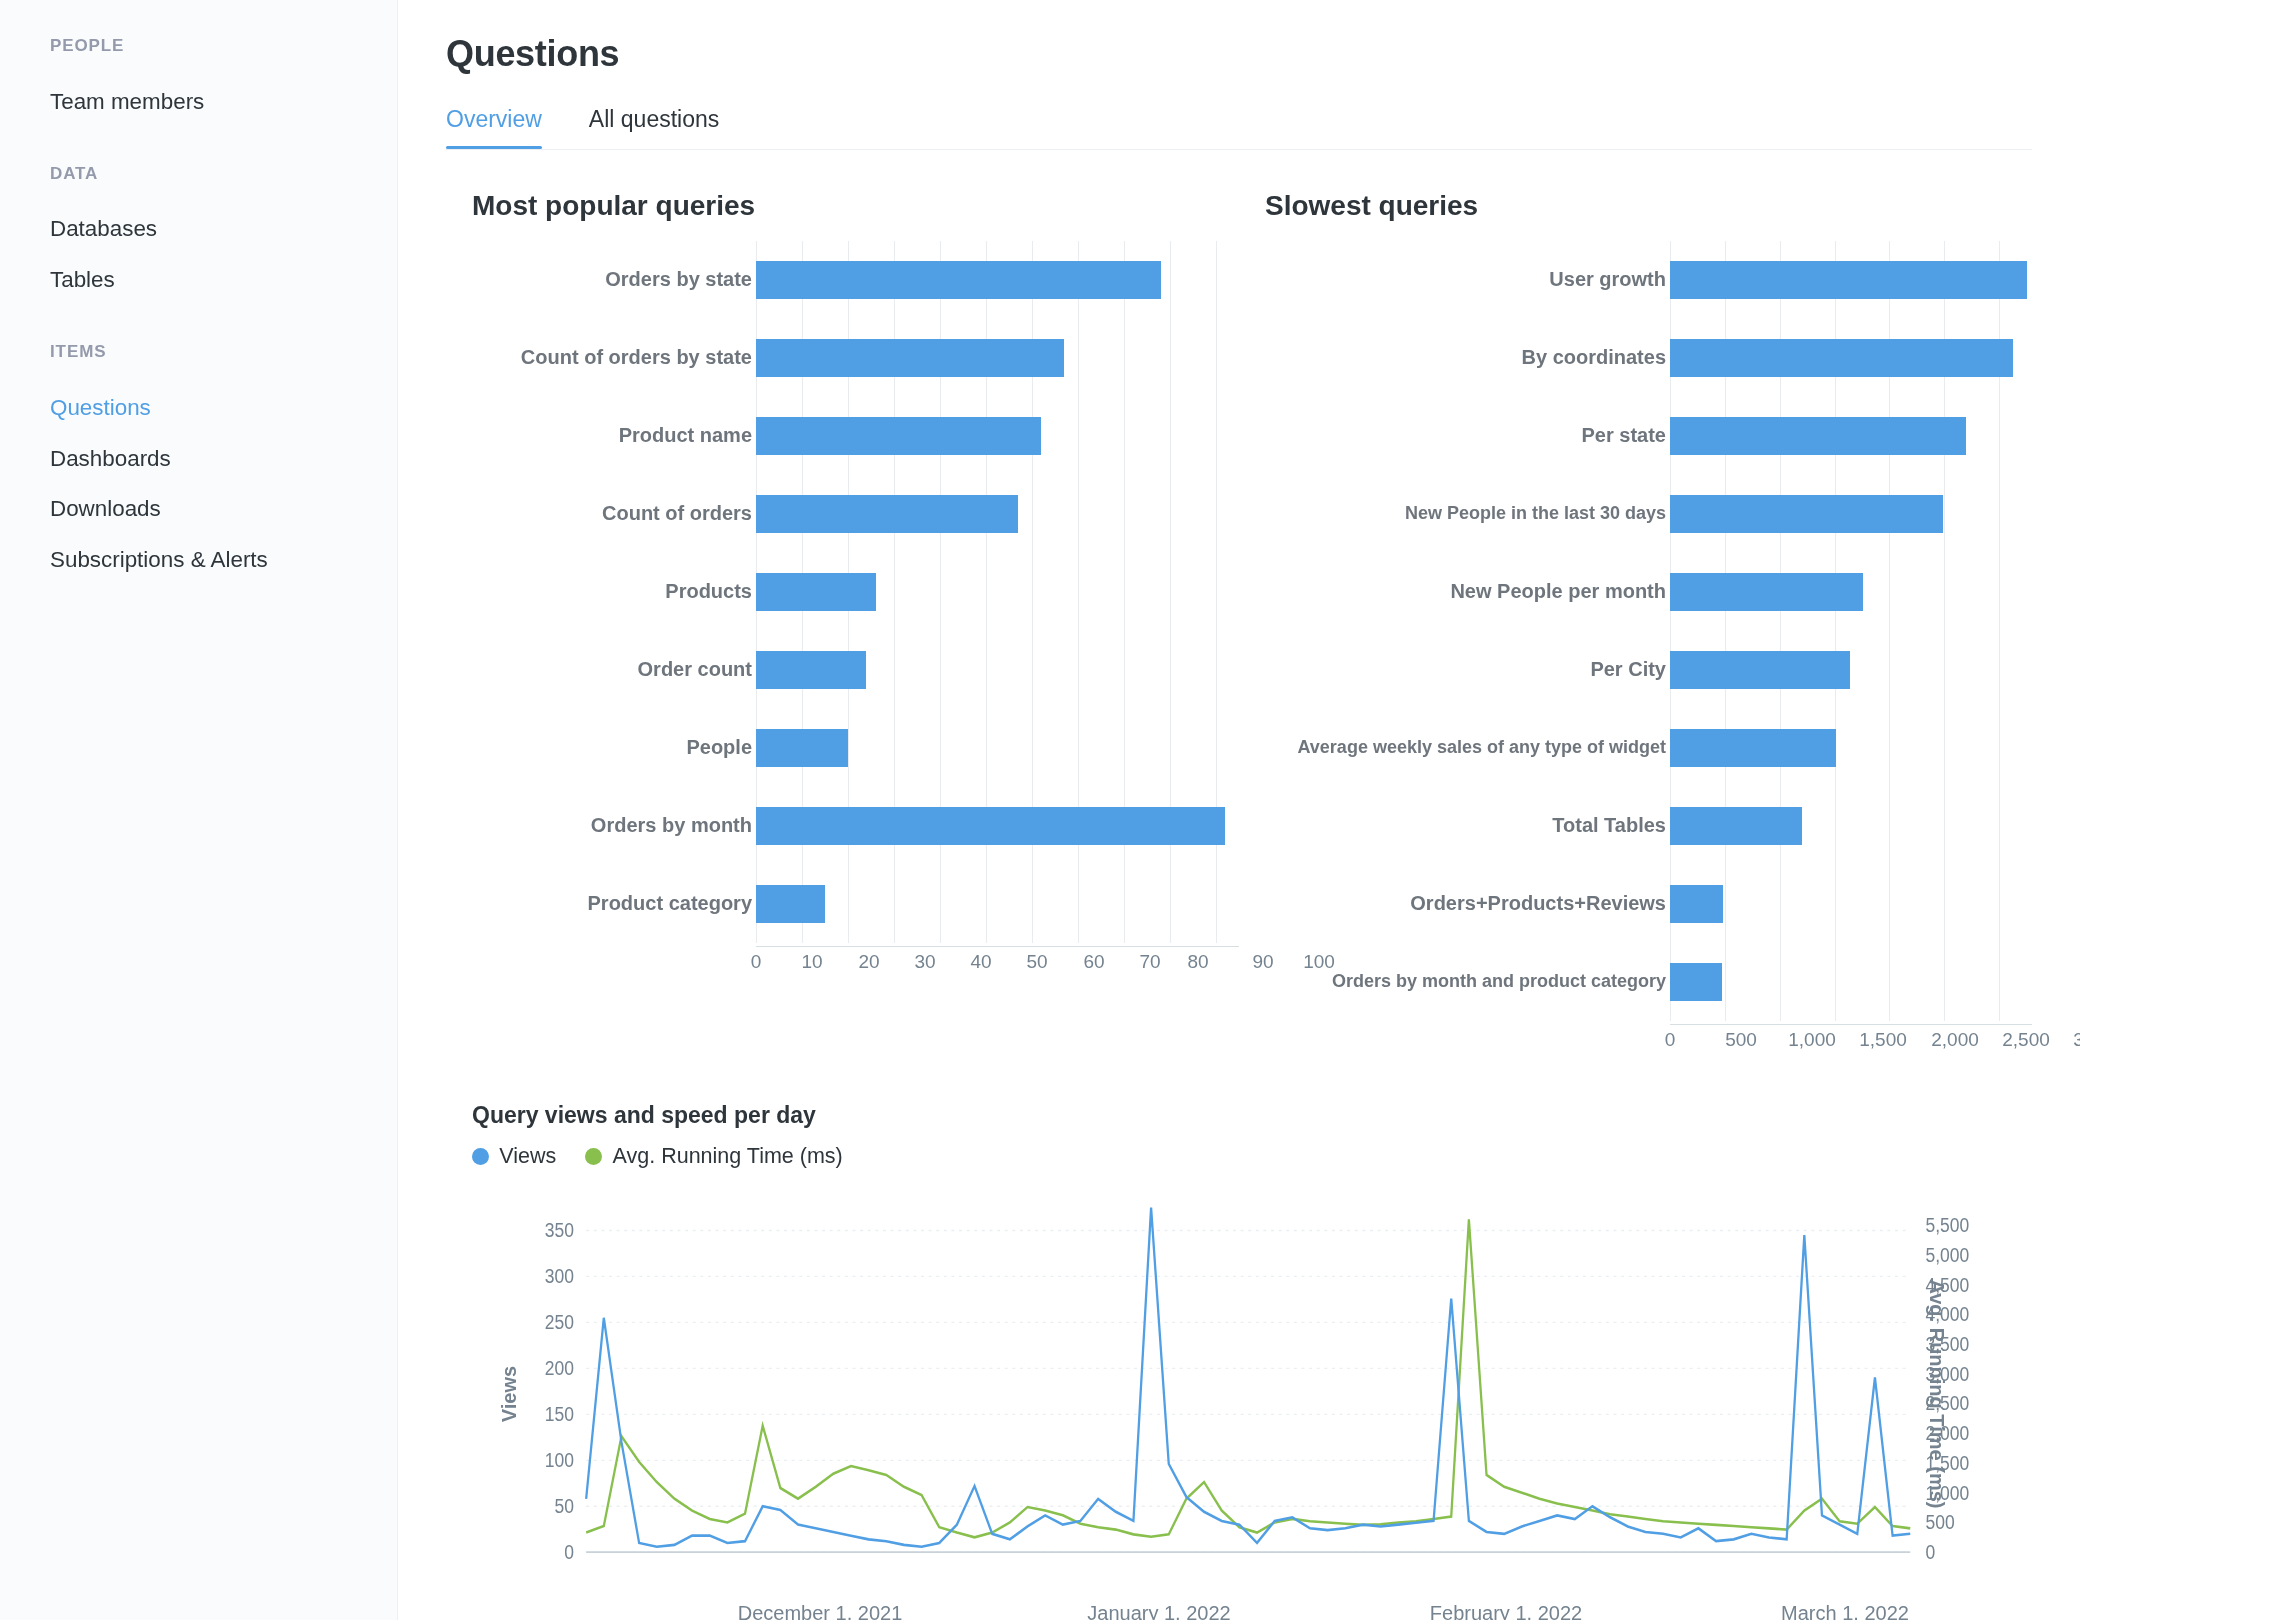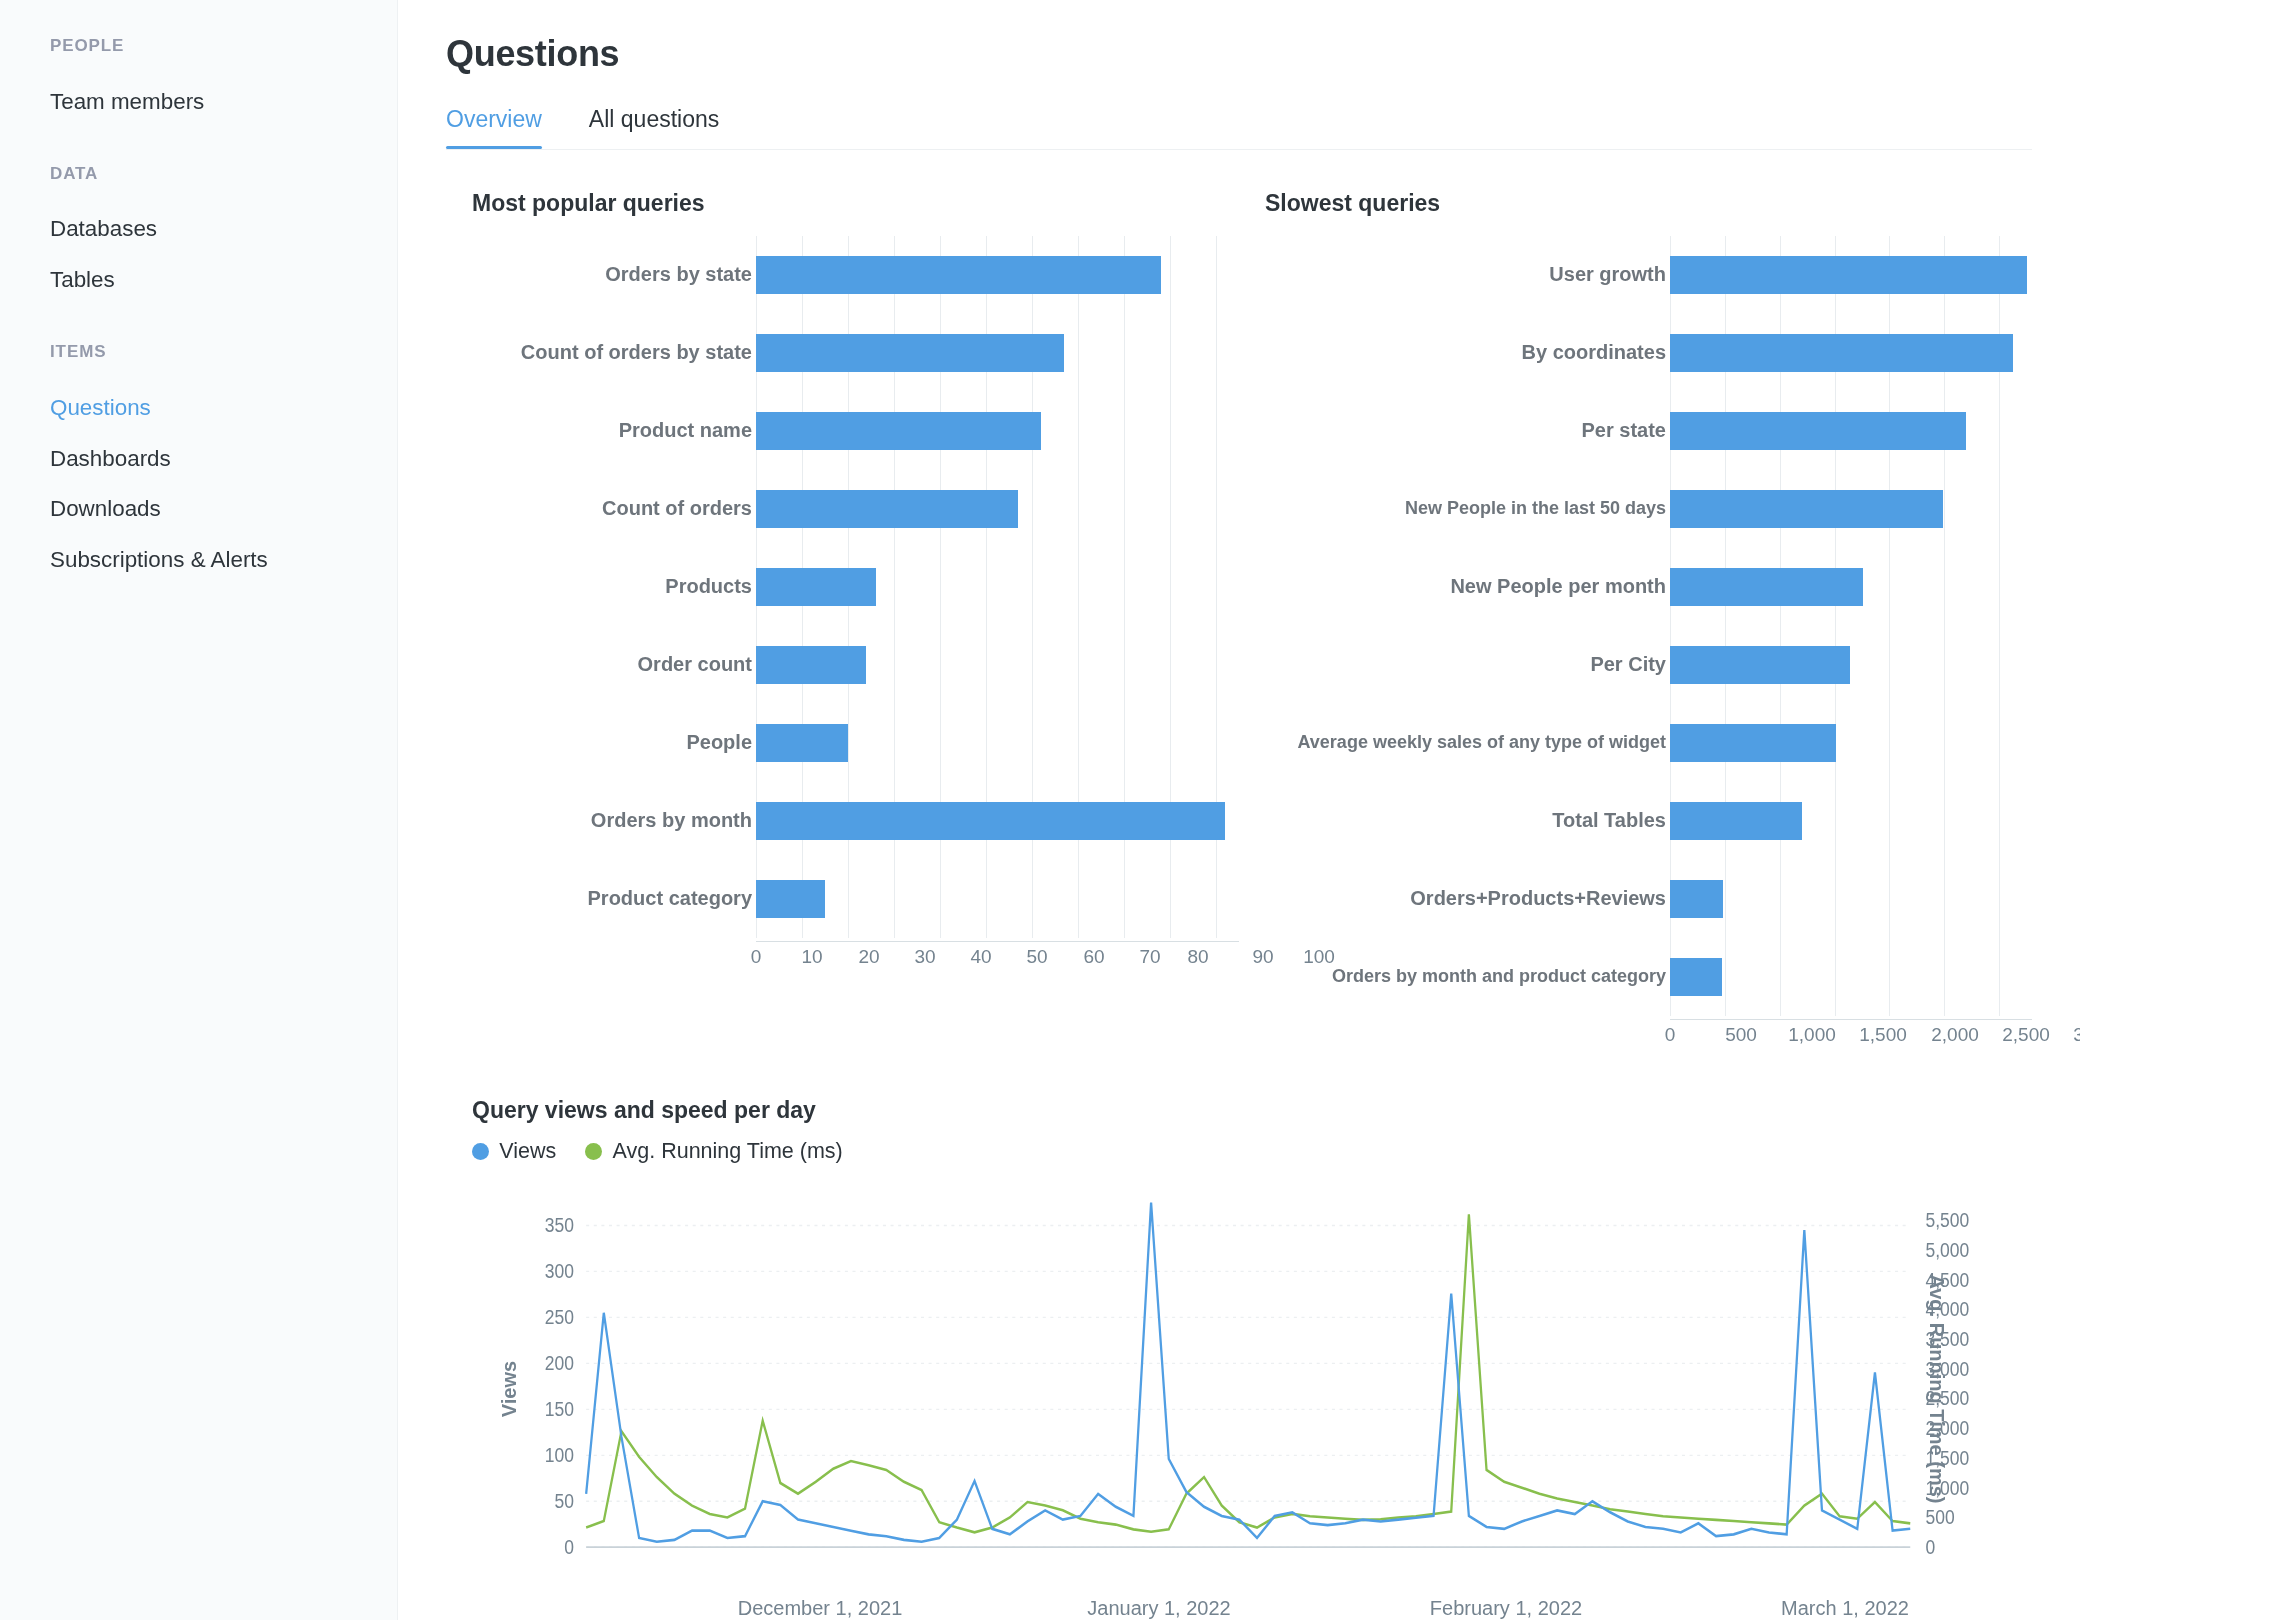--- a/index.html
+++ b/index.html
@@ -79,21 +79,21 @@
     background: #509ee3;
     border-radius: 1.7px;
   }
 
   .row-charts {
     display: flex;
     gap: 0px;
   }
   .chart-card { width: 50%; }
   .chart-title {
-    font-size: 23px;
+    font-size: 28px;
     font-weight: 700;
     color: #2e353b;
     margin: 0 0 19px 26px;
   }
 
   
   .hbar-wrap {
     position: relative;
     padding-left: 0;
   }
@@ -496,21 +496,21 @@
                     <div class="gridline" style="left: 30.303%;"></div>
                     <div class="gridline" style="left: 45.4545%;"></div>
                     <div class="gridline" style="left: 60.6061%;"></div>
                     <div class="gridline" style="left: 75.7576%;"></div>
                     <div class="gridline" style="left: 90.9091%;"></div>
                   </div>
                   <div class="hbar-fill" style="width: 81.8182%; background: rgb(80, 158, 227);"></div>
                 </div>
               </div>
               <div class="hbar-row">
-                <div class="hbar-label wide" style="width: 431px; flex: 0 0 431px;">New People in the last 50 days</div>
+                <div class="hbar-label wide" style="width: 431px; flex: 0 0 431px;">New People in the last 30 days</div>
                 <div class="hbar-track">
                   <div class="gridlines">
                     <div class="gridline" style="left: 0%;"></div>
                     <div class="gridline" style="left: 15.1515%;"></div>
                     <div class="gridline" style="left: 30.303%;"></div>
                     <div class="gridline" style="left: 45.4545%;"></div>
                     <div class="gridline" style="left: 60.6061%;"></div>
                     <div class="gridline" style="left: 75.7576%;"></div>
                     <div class="gridline" style="left: 90.9091%;"></div>
                   </div>

